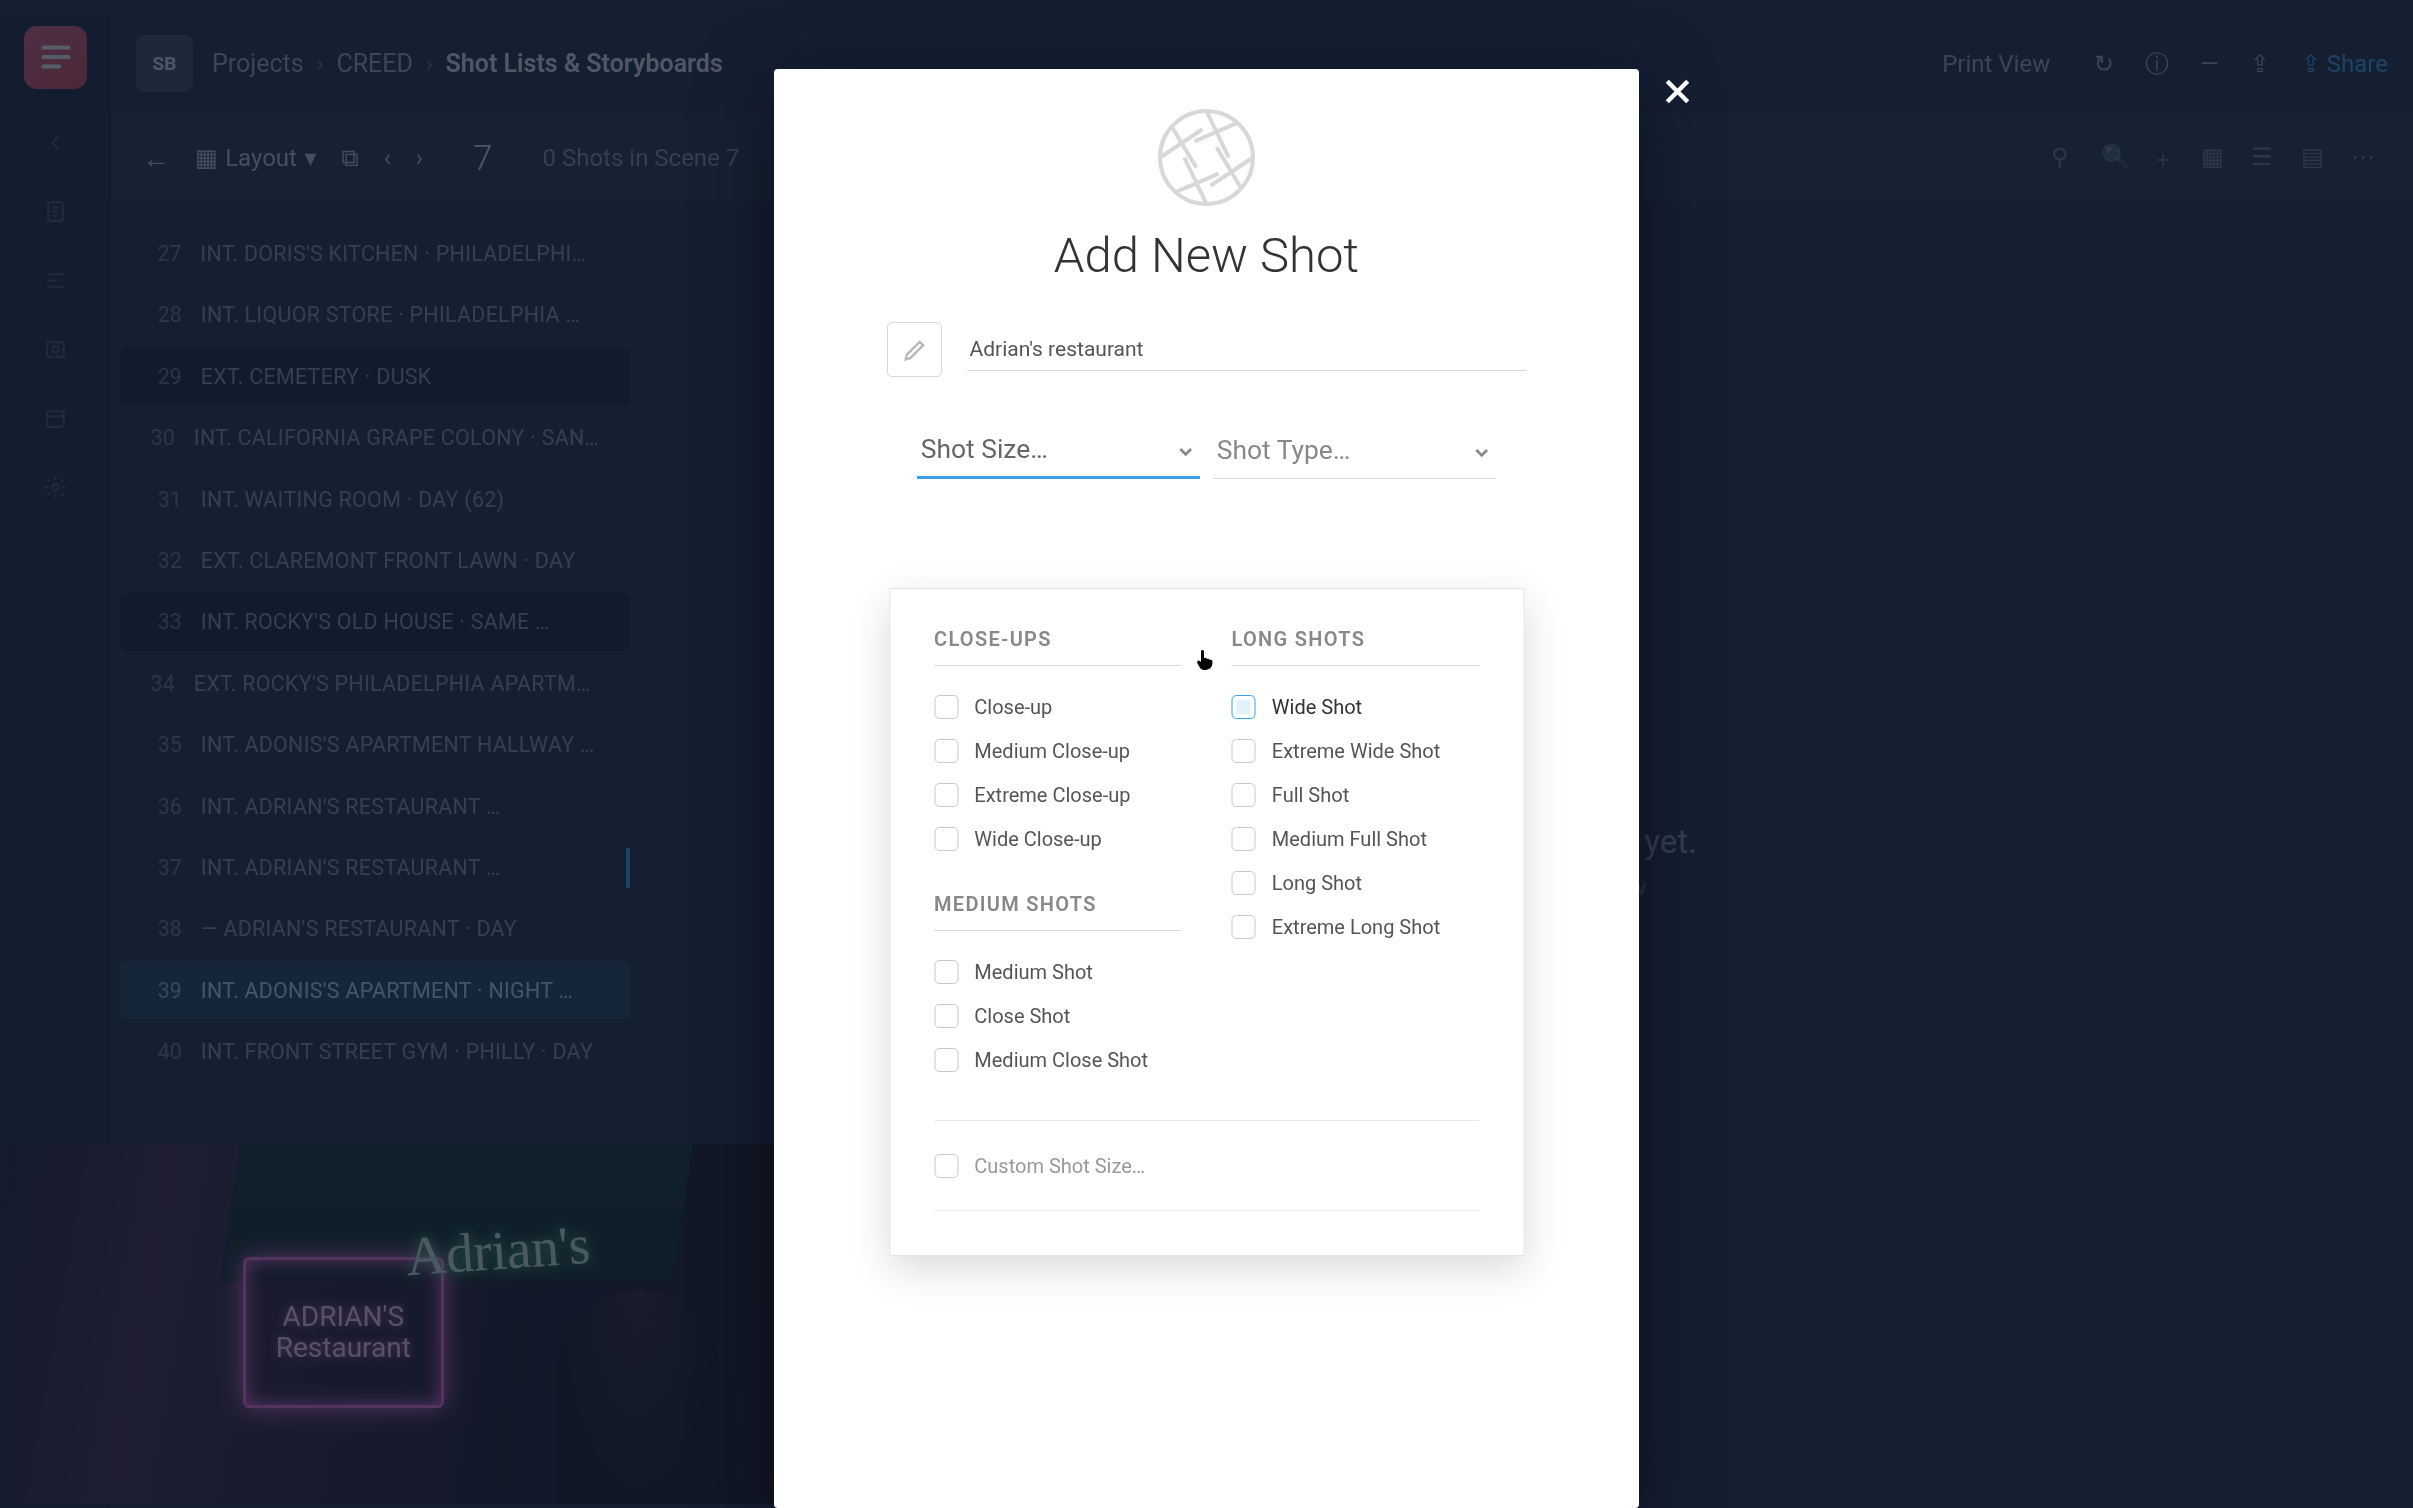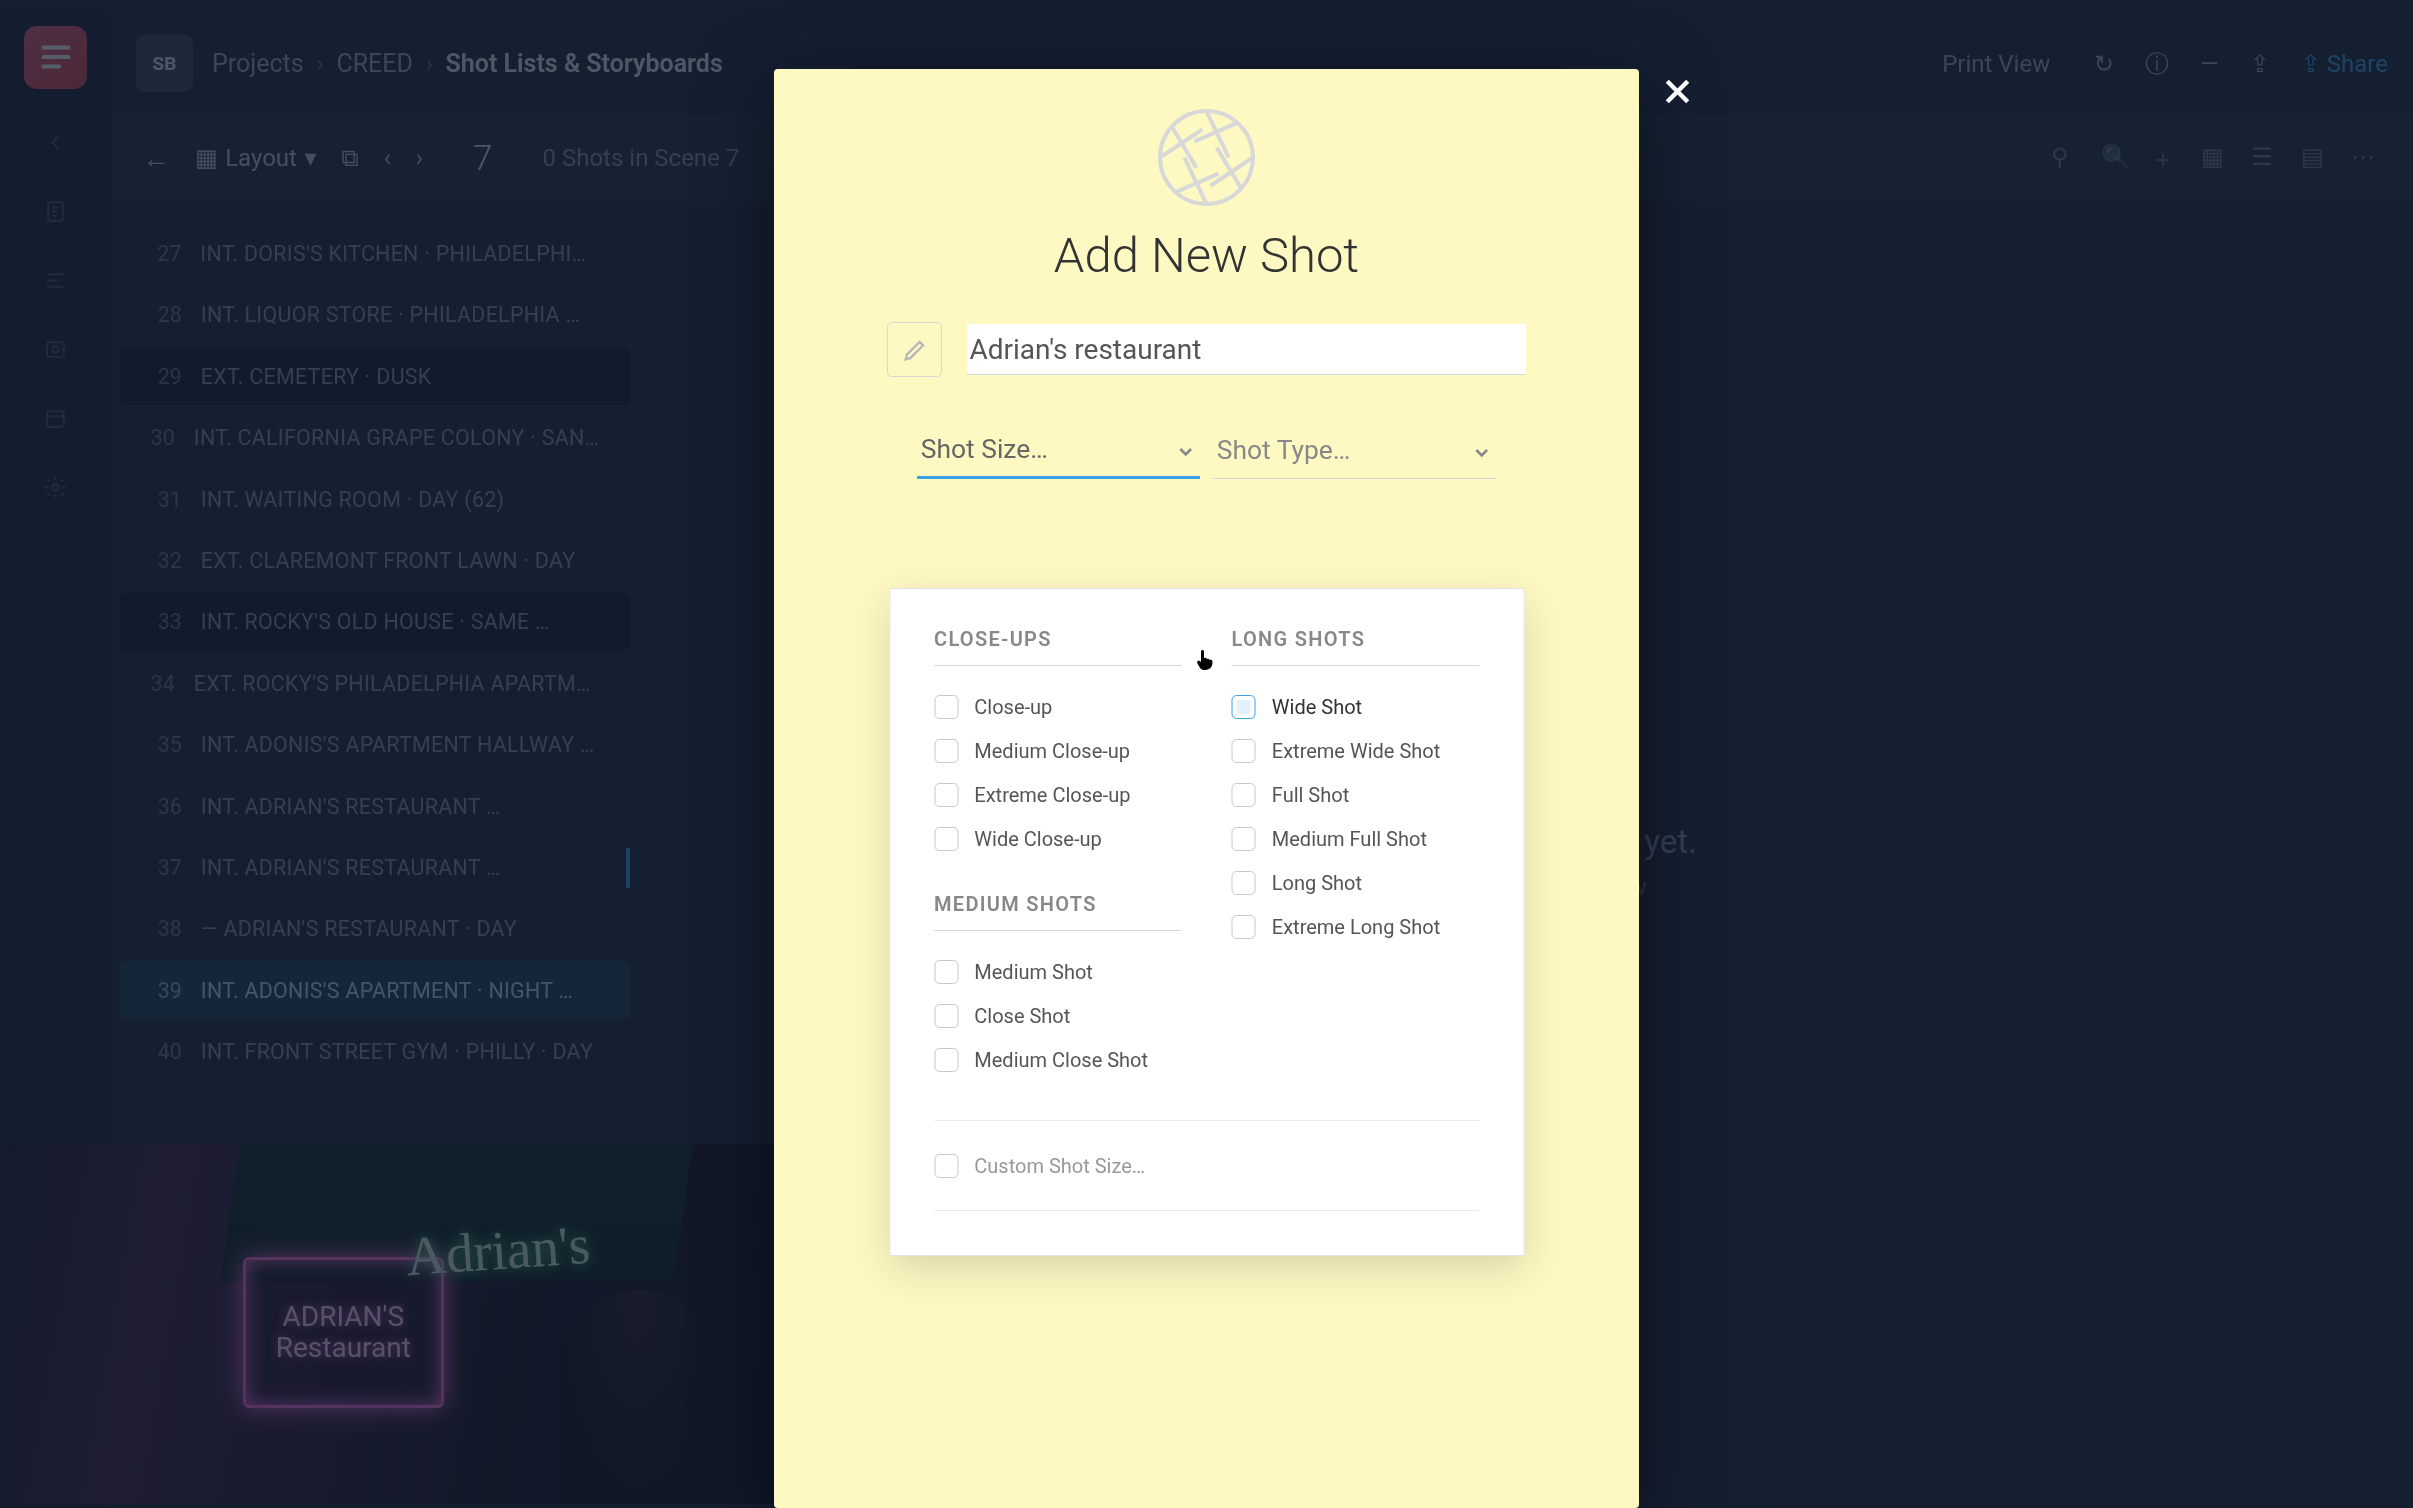--- a/index.html
+++ b/index.html
@@ -54,34 +54,34 @@
 
 
 .ref-img{position:absolute;left:3.8px;bottom:3.8px;width:861px;height:360px;background:linear-gradient(100deg,#1a1220 0%,#3a1a3a 18%,#120a14 60%,#0a0608 100%);z-index:2;overflow:hidden}
 .ref-img .awning{position:absolute;left:226px;top:0;width:453px;height:138px;background:linear-gradient(#0a2a1a,#051a10);transform:skewX(-8deg)}
 .ref-img .neon{position:absolute;left:239px;top:113px;width:201px;height:151px;border:3.8px solid #ff6ad5;border-radius:6.3px;box-shadow:0 0 25px #ff6ad5,inset 0 0 19px #ff6ad5;background:rgba(40,10,40,.4);display:flex;flex-direction:column;align-items:center;justify-content:center;color:#ffd8ef;font-family:cursive;font-size:28px;line-height:1.1;text-shadow:0 0 8.8px #ff6ad5}
 .ref-img .script{position:absolute;left:402px;top:75px;color:#d8f0d8;font-family:cursive;font-size:55px;transform:rotate(-4deg);text-shadow:0 0 12.6px #6aff9a}
 .ref-img .figures{position:absolute;left:553px;bottom:0;width:163px;height:214px;background:radial-gradient(ellipse at top,#2a1a1a,#0a0606 70%);border-radius:82px 82px 0 0}
 
 
 .modal-wrap{position:absolute;inset:0;z-index:10;display:flex;justify-content:center;padding-top:69px}
-.modal{width:865px;background:#fef9c3;border-radius:3.8px;box-shadow:0 19px 75px rgba(0,0,0,.5);position:relative;padding:38px 50px 50px}
+.modal{width:865px;background:#ffffff;border-radius:3.8px;box-shadow:0 19px 75px rgba(0,0,0,.5);position:relative;padding:38px 50px 50px}
 .close-x{position:absolute;top:-2.5px;right:-63px;width:50px;height:50px;display:flex;align-items:center;justify-content:center;cursor:pointer}
 .close-x svg{width:35px;height:35px;stroke:#fff;stroke-width:3}
 
 .modal-head{display:flex;flex-direction:column;align-items:center;gap:19px;margin-bottom:38px}
 .aperture{width:101px;height:101px}
 .aperture svg{width:100%;height:100%;stroke:#d8d8d8;fill:none;stroke-width:4}
 .modal-title{font-size:49px;font-weight:300;color:#333}
 
 
 .desc-row{display:flex;align-items:center;gap:25px;margin:0 63px 44px}
 .pencil-box{width:55px;height:55px;border:1.3px solid #d8d8d8;border-radius:5px;display:flex;align-items:center;justify-content:center}
 .pencil-box svg{width:28px;height:28px;stroke:#b8b8b8;fill:none;stroke-width:2}
-.desc-input{flex:1;border:none;border-bottom:1.3px solid #d8d8d8;font-size:28px;padding:8.8px 2.5px;color:#555;outline:none}
+.desc-input{flex:1;border:none;border-bottom:1.3px solid #d8d8d8;font-size:21px;padding:8.8px 2.5px;color:#555;outline:none}
 
 
 .dd-row{display:flex;gap:13px;margin:0 93px}
 .dd{flex:1;display:flex;align-items:center;justify-content:space-between;padding:12.6px 3.8px;border-bottom:1.3px solid #d8d8d8;color:#888;font-size:26.4px;cursor:pointer}
 .dd.open{border-bottom:3.1px solid #3aa0e8;color:#666}
 .dd .chev{width:21.4px;height:21.4px}
 .dd .chev svg{width:100%;height:100%;stroke:#888;fill:none;stroke-width:3}
 
 
 .dd-panel{position:absolute;left:50%;transform:translateX(-50%);top:519px;width:635px;background:#fff;border:0.6px solid #e4e4e4;box-shadow:0 12.6px 38px rgba(0,0,0,.15);padding:38px 44px 44px;z-index:20}

